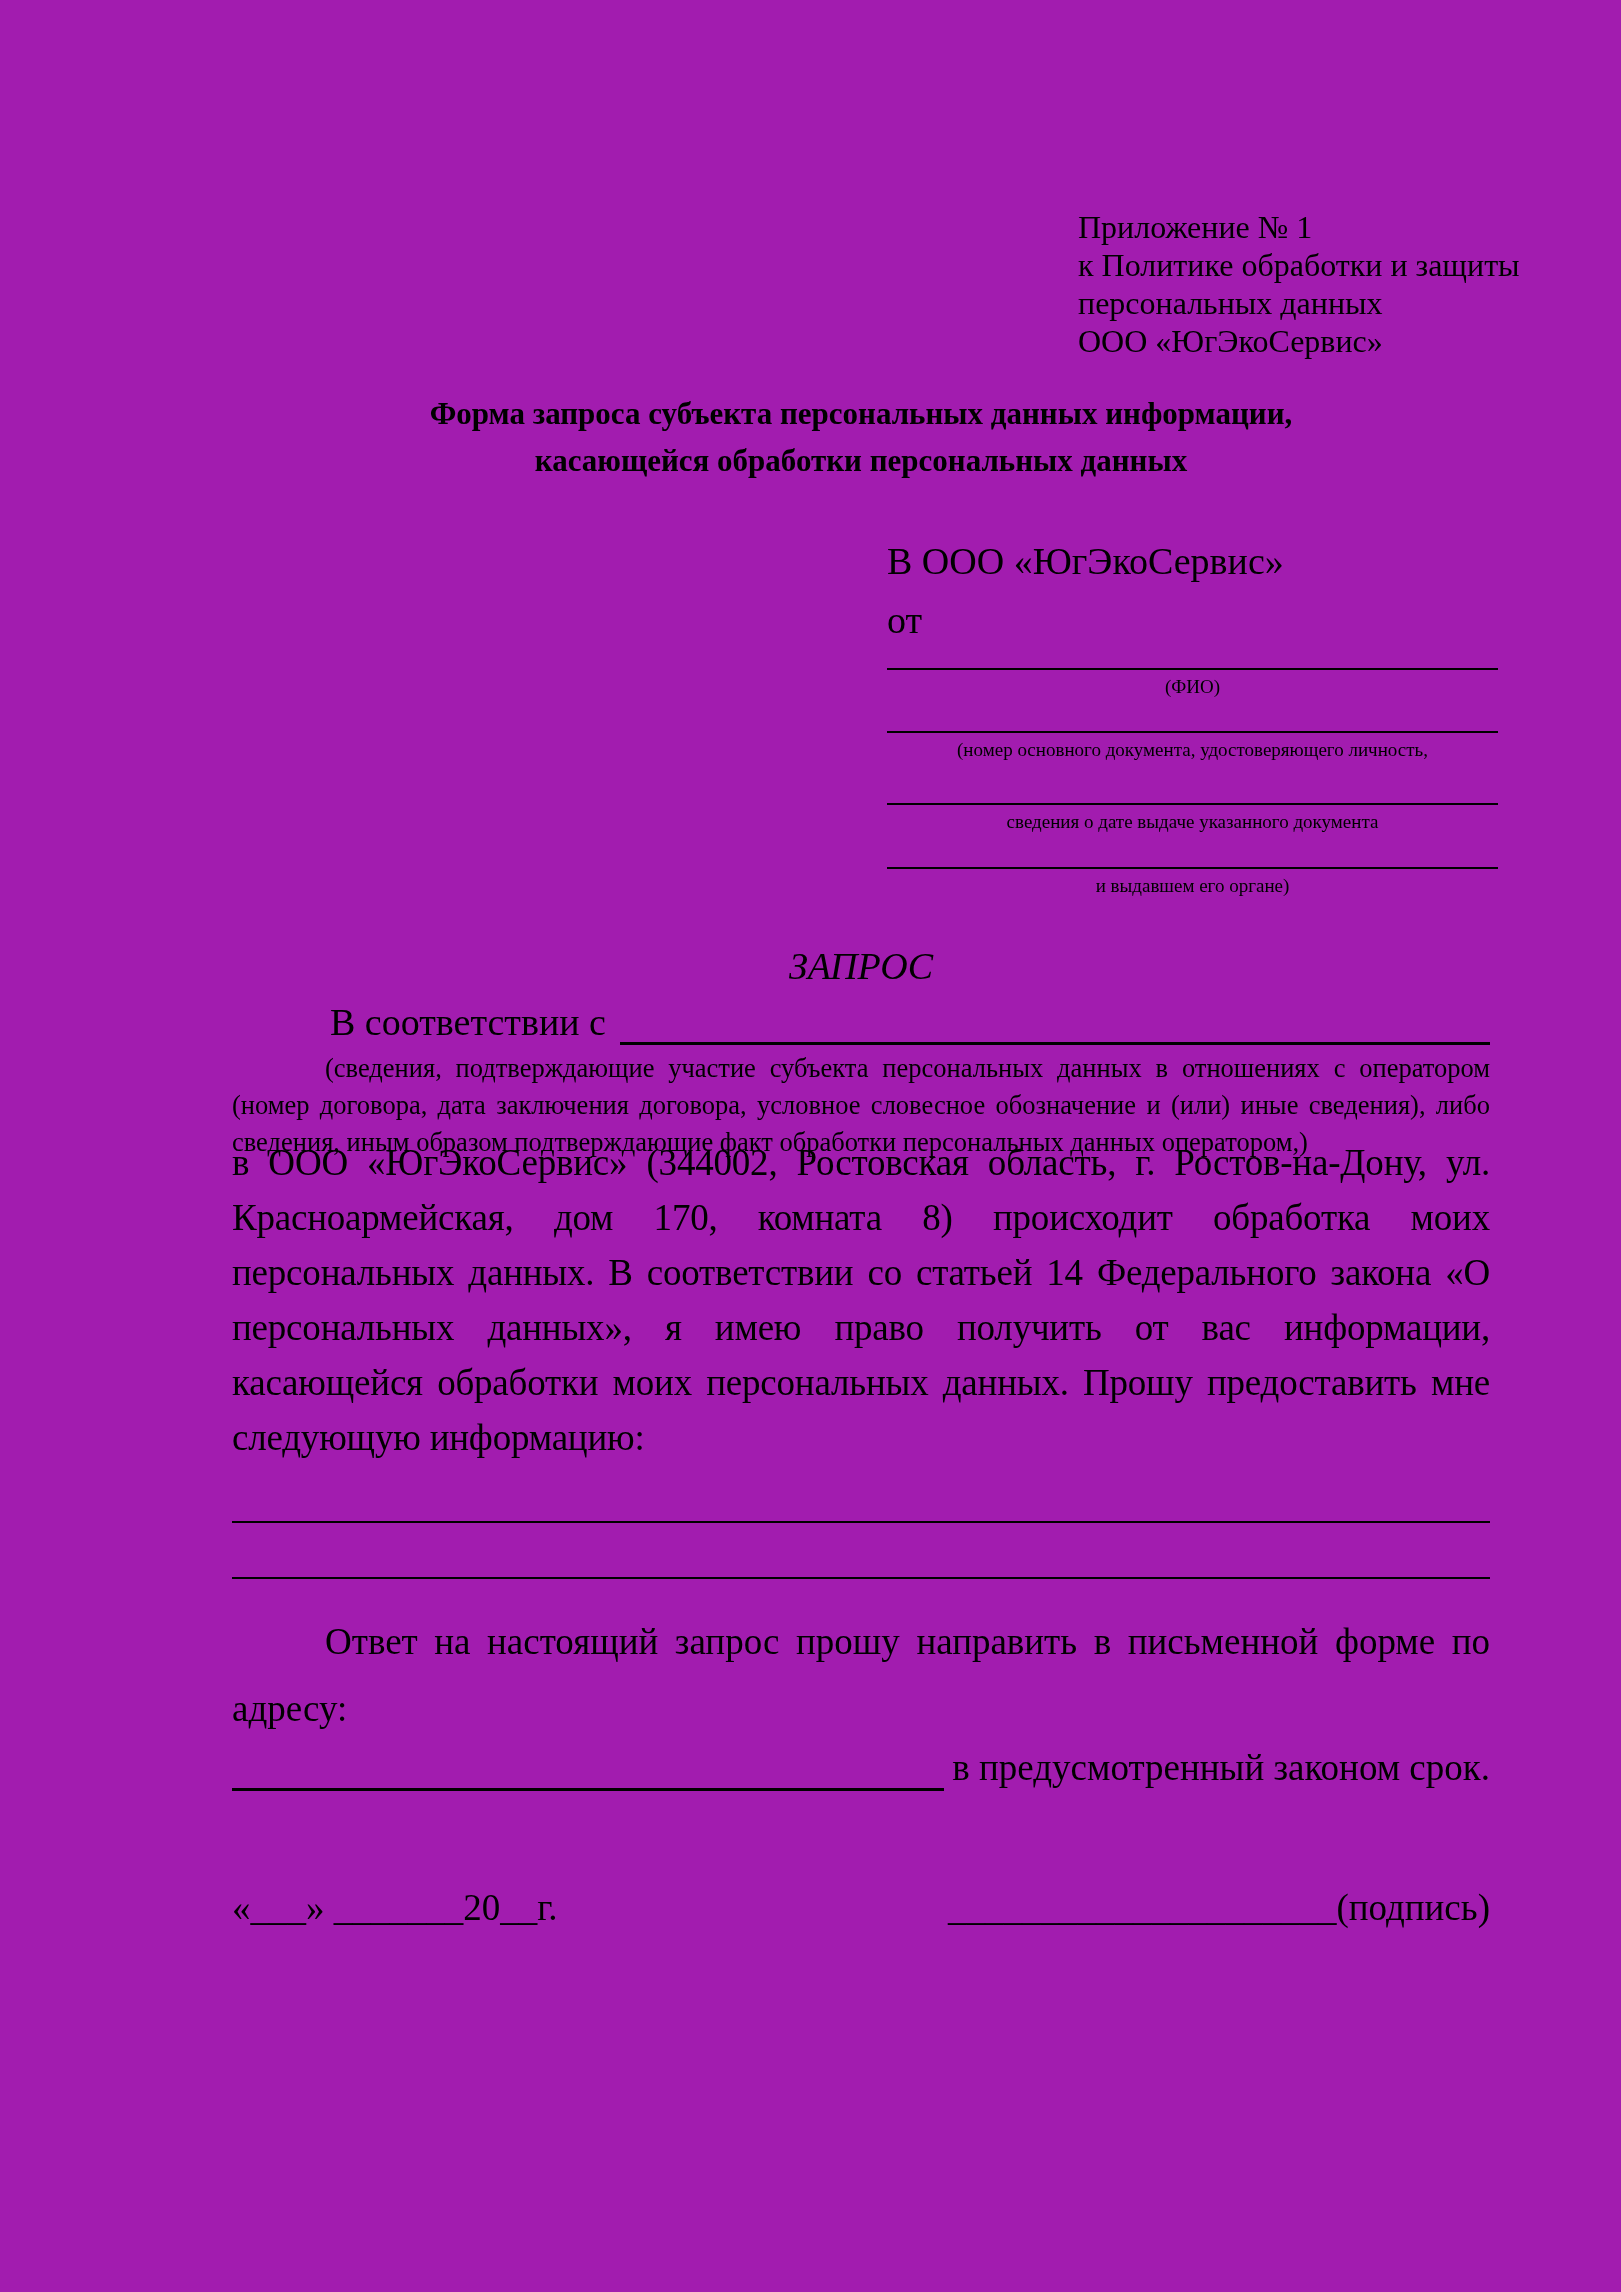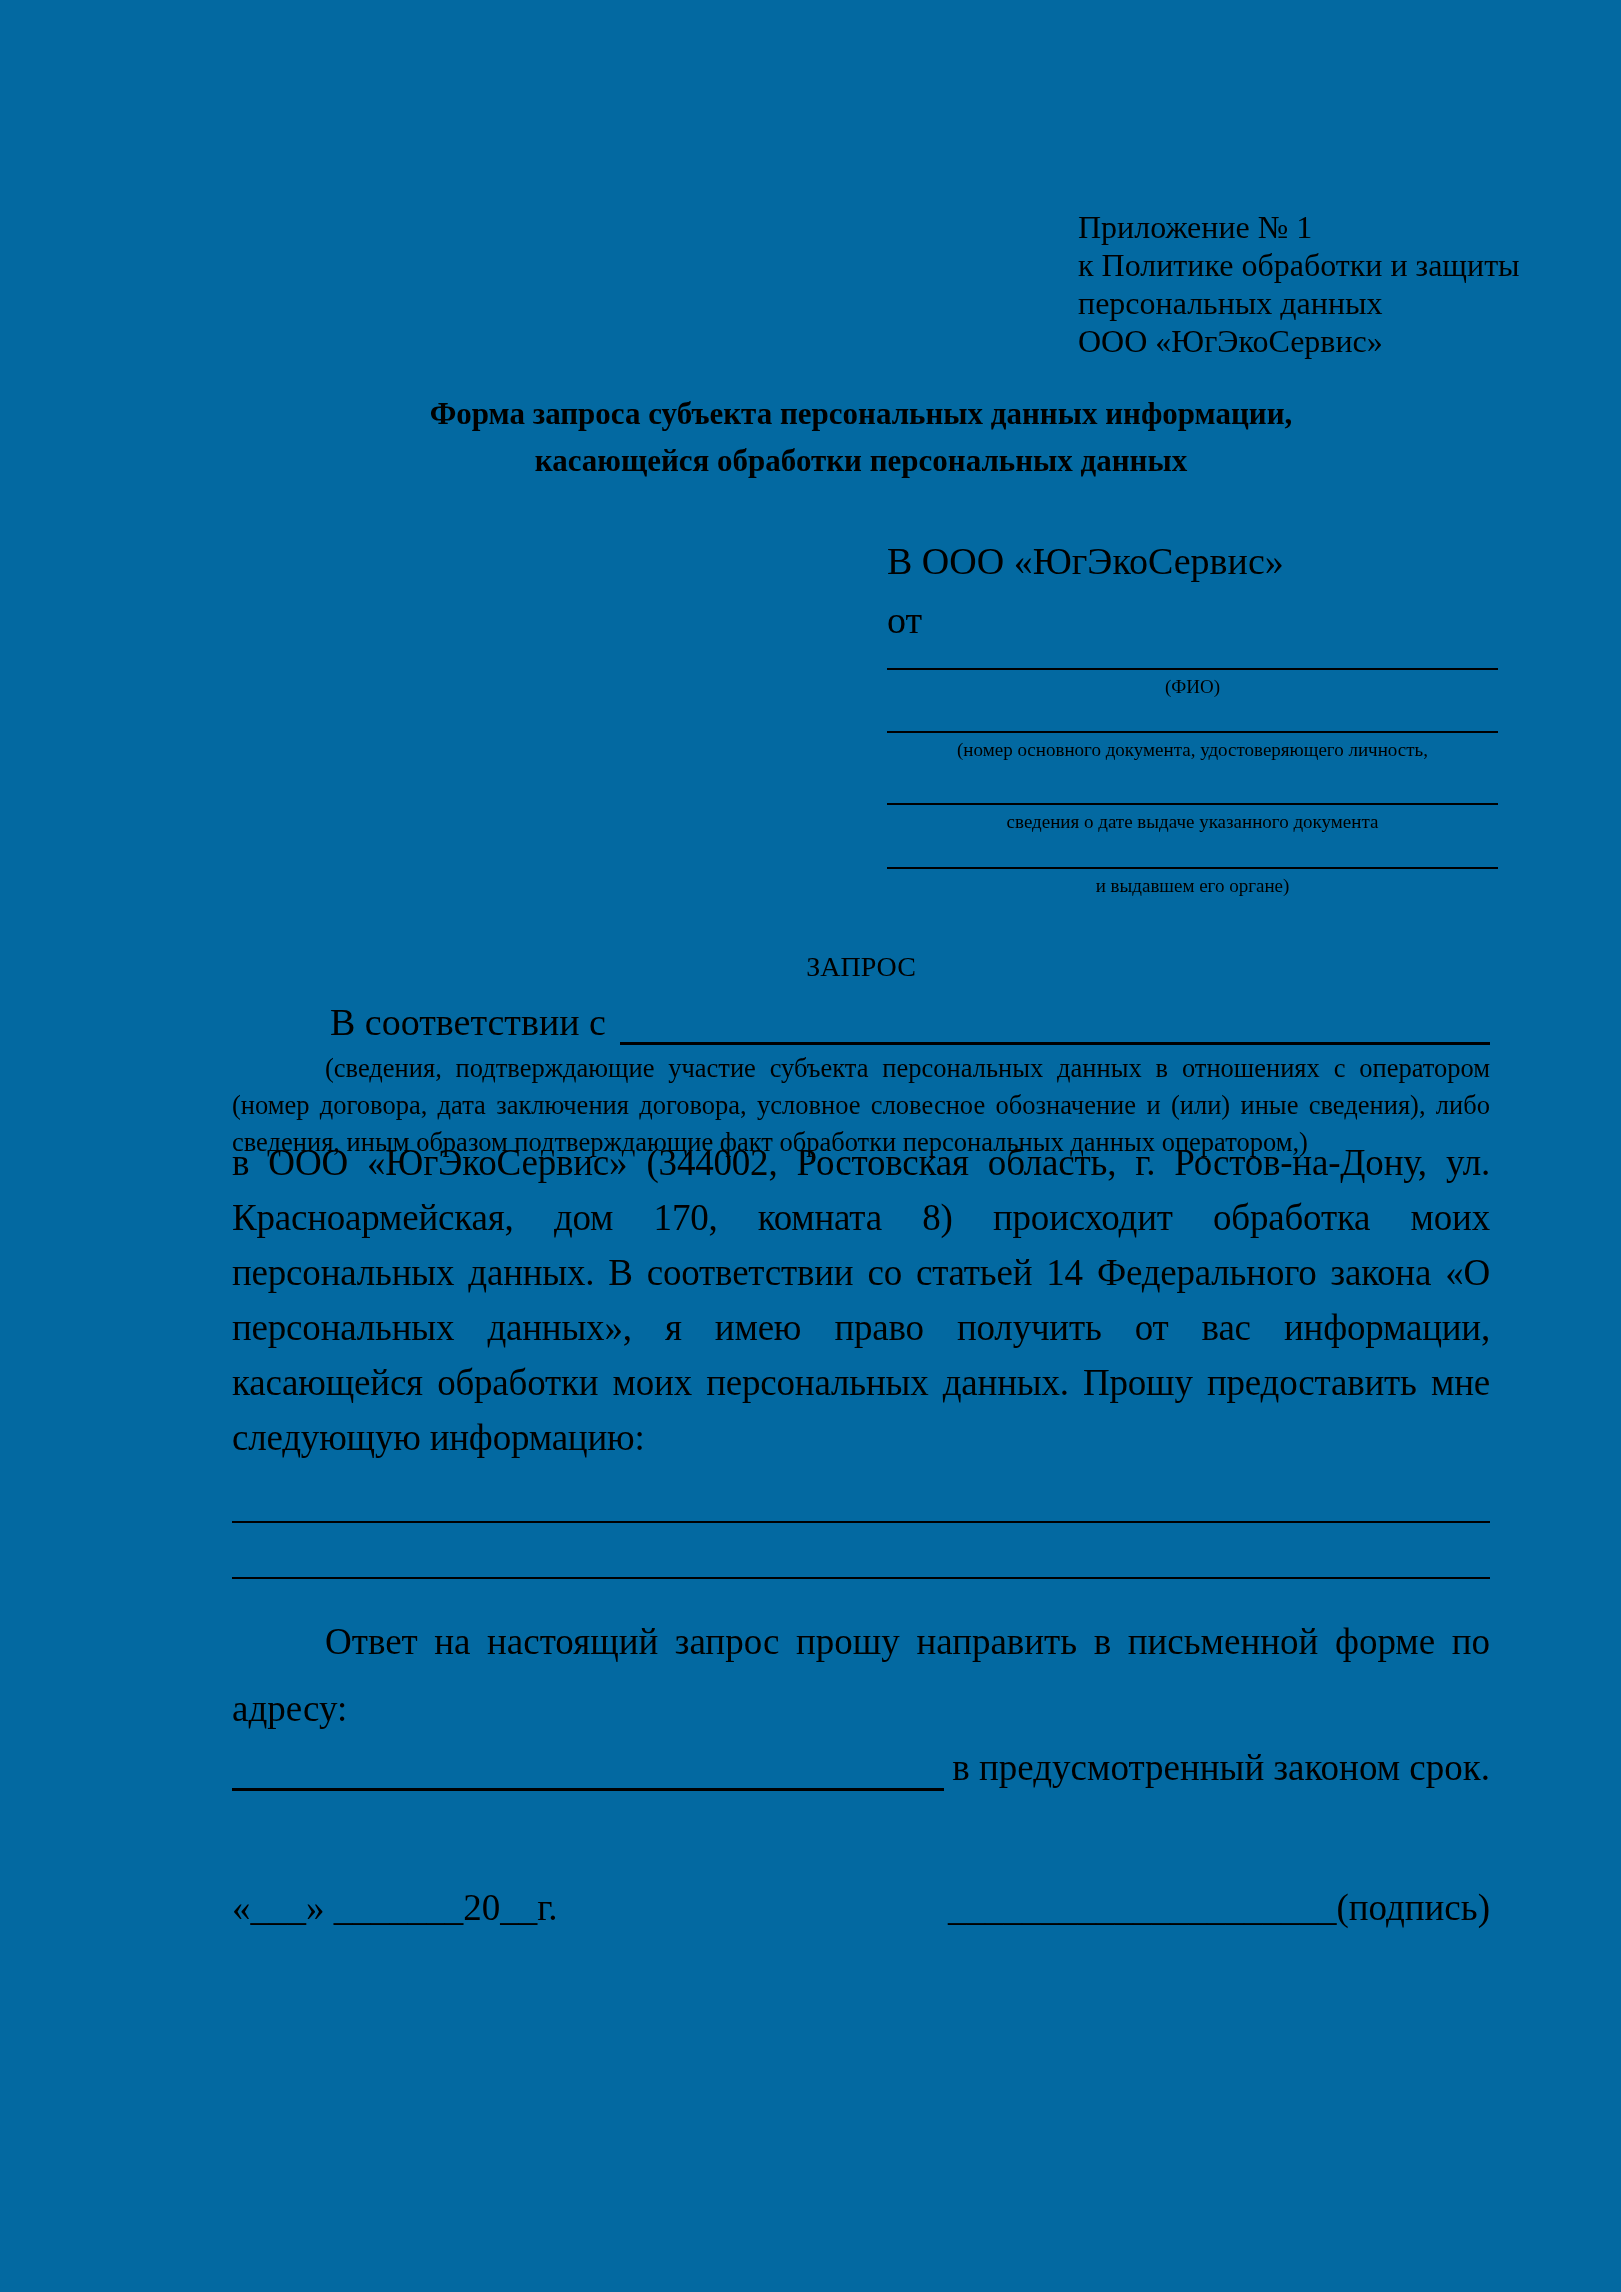--- a/index.html
+++ b/index.html
@@ -1,21 +1,21 @@
 <!DOCTYPE html>
 <html><head>
 <meta charset="utf-8">
 <style>
   html, body { margin: 0; padding: 0; background: #888; }
   .page {
     position: relative;
     width: 1621px;
     height: 2293px;
     margin: 0 auto;
-    background: #0369a1;
+    background: #a21caf;
     color: #000000;
     font-family: "Liberation Serif", "DejaVu Serif", serif;
     overflow: hidden;
   }
 
   
   .header-note {
     position: absolute;
     left: 1078px;
     top: 208px;
@@ -58,22 +58,23 @@
     white-space: nowrap;
   }
 
   
   .request-heading {
     position: absolute;
     left: 232px;
     top: 944px;
     width: 1258px;
     text-align: center;
-    font-size: 28px;
+    font-size: 38px;
     line-height: 45px;
+    font-style: italic;
   }
 
   
   .intro-line {
     position: absolute;
     left: 232px;
     top: 1000px;
     width: 1258px;
     display: flex;
     align-items: flex-end;

